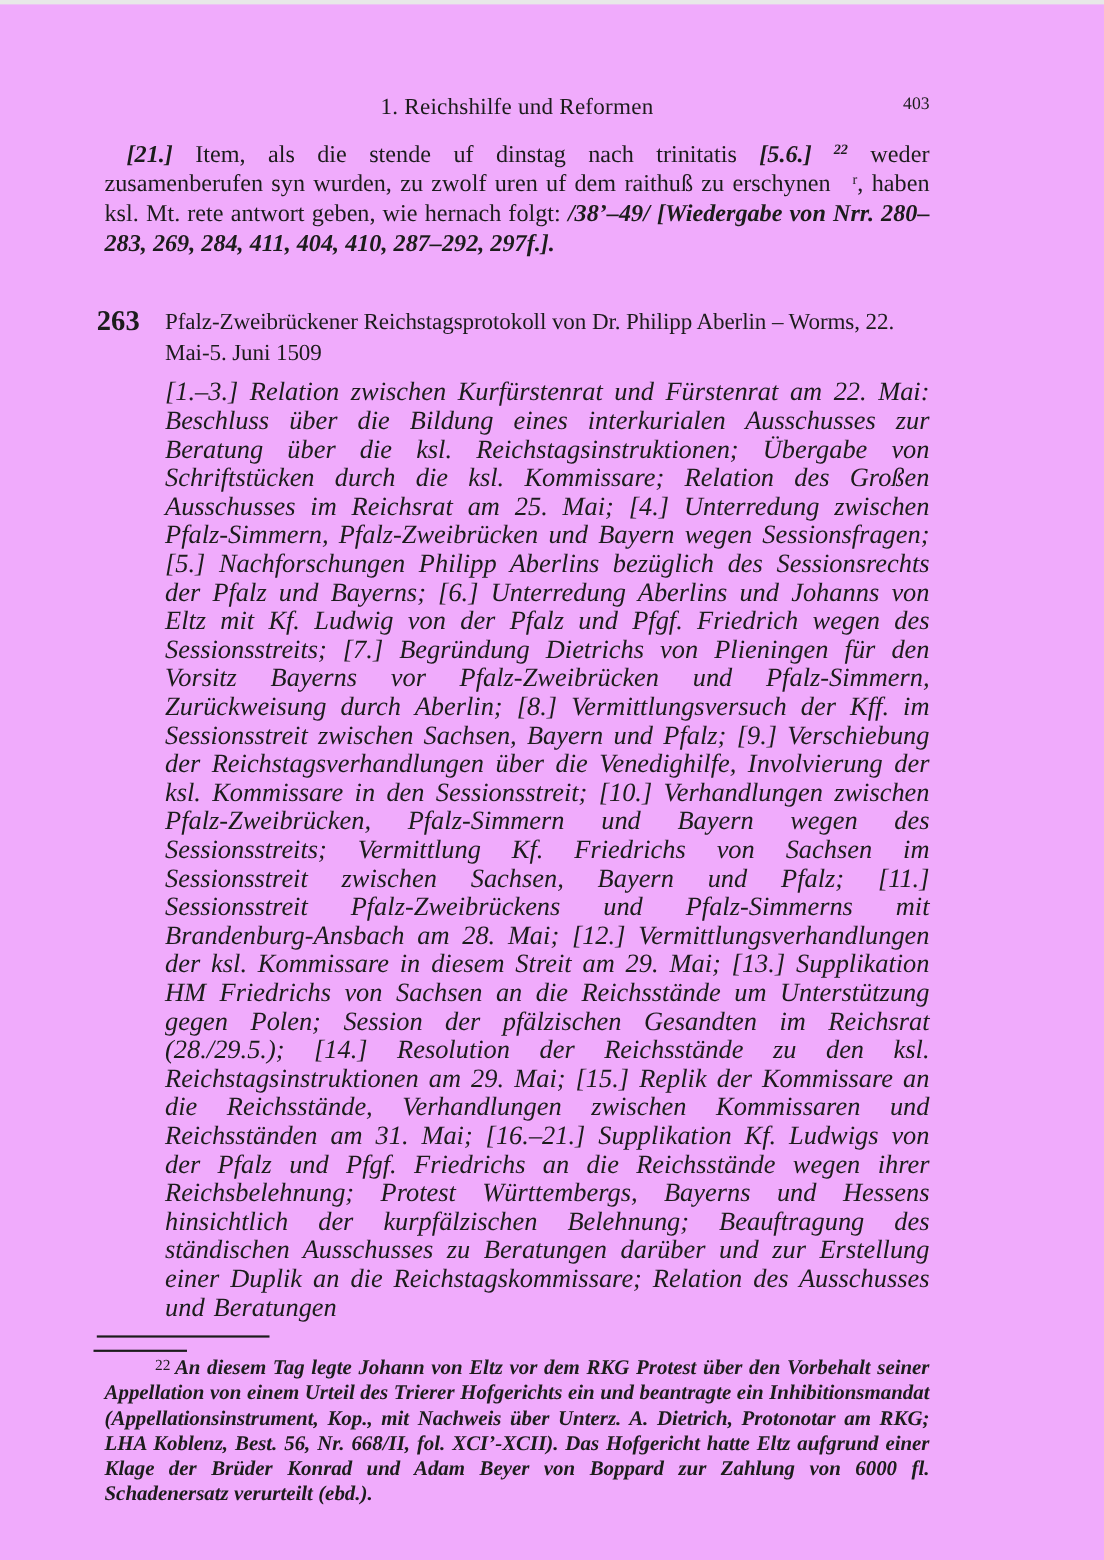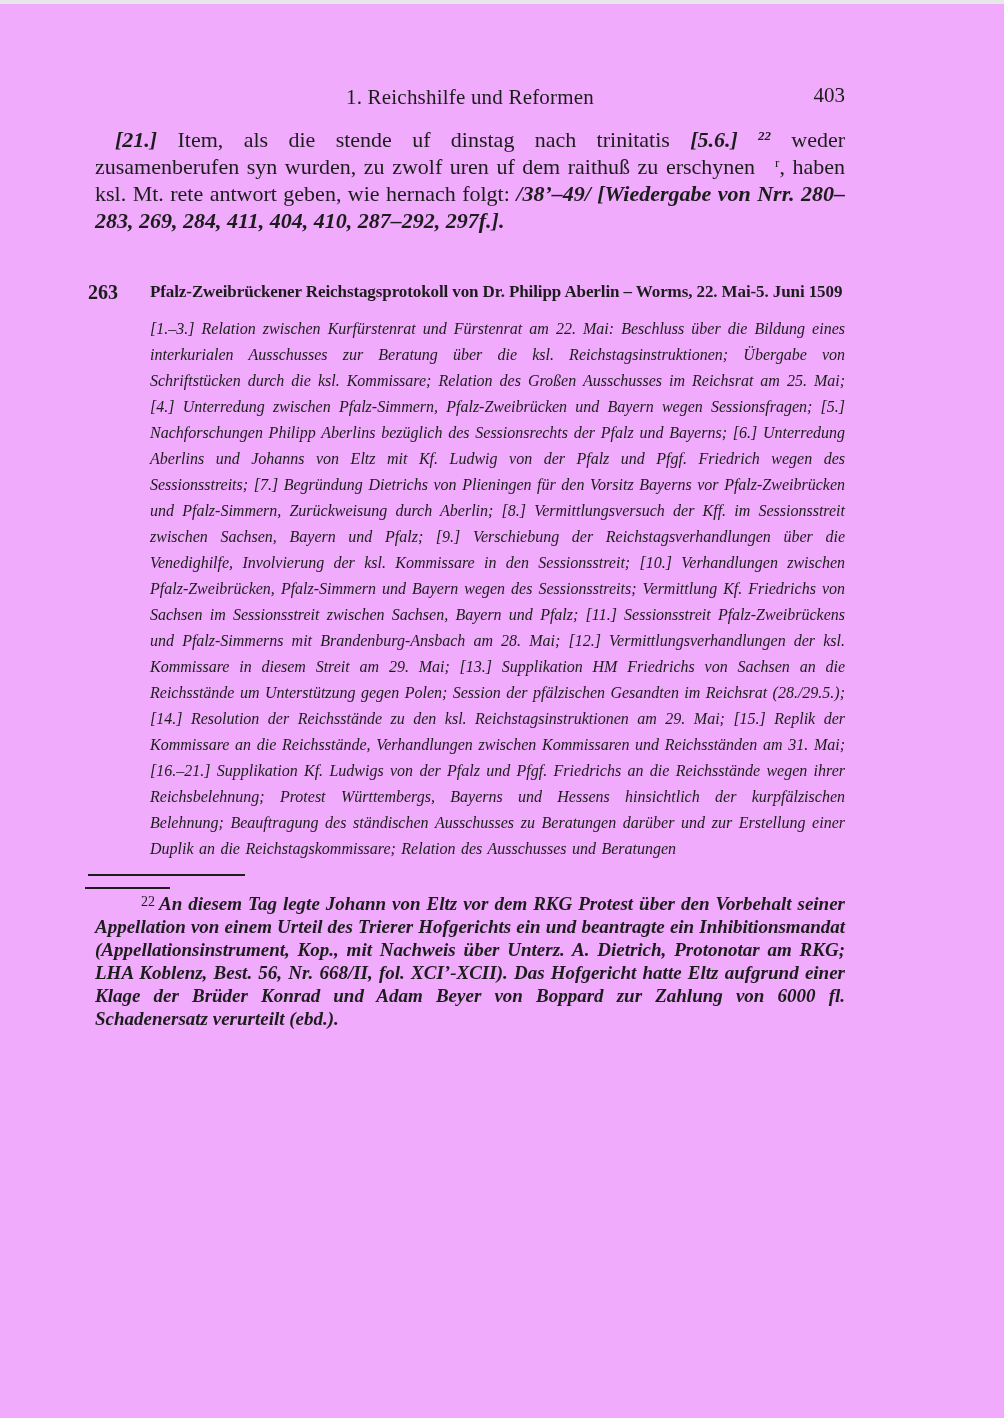--- a/index.html
+++ b/index.html
@@ -34,21 +34,21 @@
     position: absolute;
     left: 50%;
     transform: translateX(-50%);
     white-space: nowrap;
     letter-spacing: 0.2px;
   }
   .running-header .page-number {
     position: absolute;
     right: 0;
     top: -2px;
-    font-size: 21px;
+    font-size: 16px;
   }
   .para-21 {
     margin: 16px 0 0 0;
     font-size: 22px;
     line-height: 27px;
     text-align: justify;
     text-indent: 20px;
   }
   .it { font-style: italic; font-weight: bold; }
   .sup {
@@ -58,38 +58,38 @@
     position: relative;
     top: -7px;
   }
   .entry {
     display: flex;
     margin: 44px 0 0 -7px;
   }
   .entry-number {
     flex: 0 0 62px;
     font-weight: bold;
-    font-size: 20px;
+    font-size: 26px;
     line-height: 28px;
   }
   .entry-body {
     flex: 1 1 auto;
   }
   .entry-title {
     margin: 0;
-    font-weight: bold;
-    font-size: 17px;
+    font-weight: normal;
+    font-size: 21px;
     line-height: 28px;
     letter-spacing: -0.1px;
     text-align: left;
   }
   .entry-summary {
     margin: 10px 0 0 0;
     font-style: italic;
-    font-size: 16px;
+    font-size: 24px;
     line-height: 26px;
     text-align: justify;
     word-spacing: 0.09em;
   }
   .footnote-area {
     margin-top: 12px;
     font-size: 19px;
     line-height: 23px;
   }
   .rule-a {

